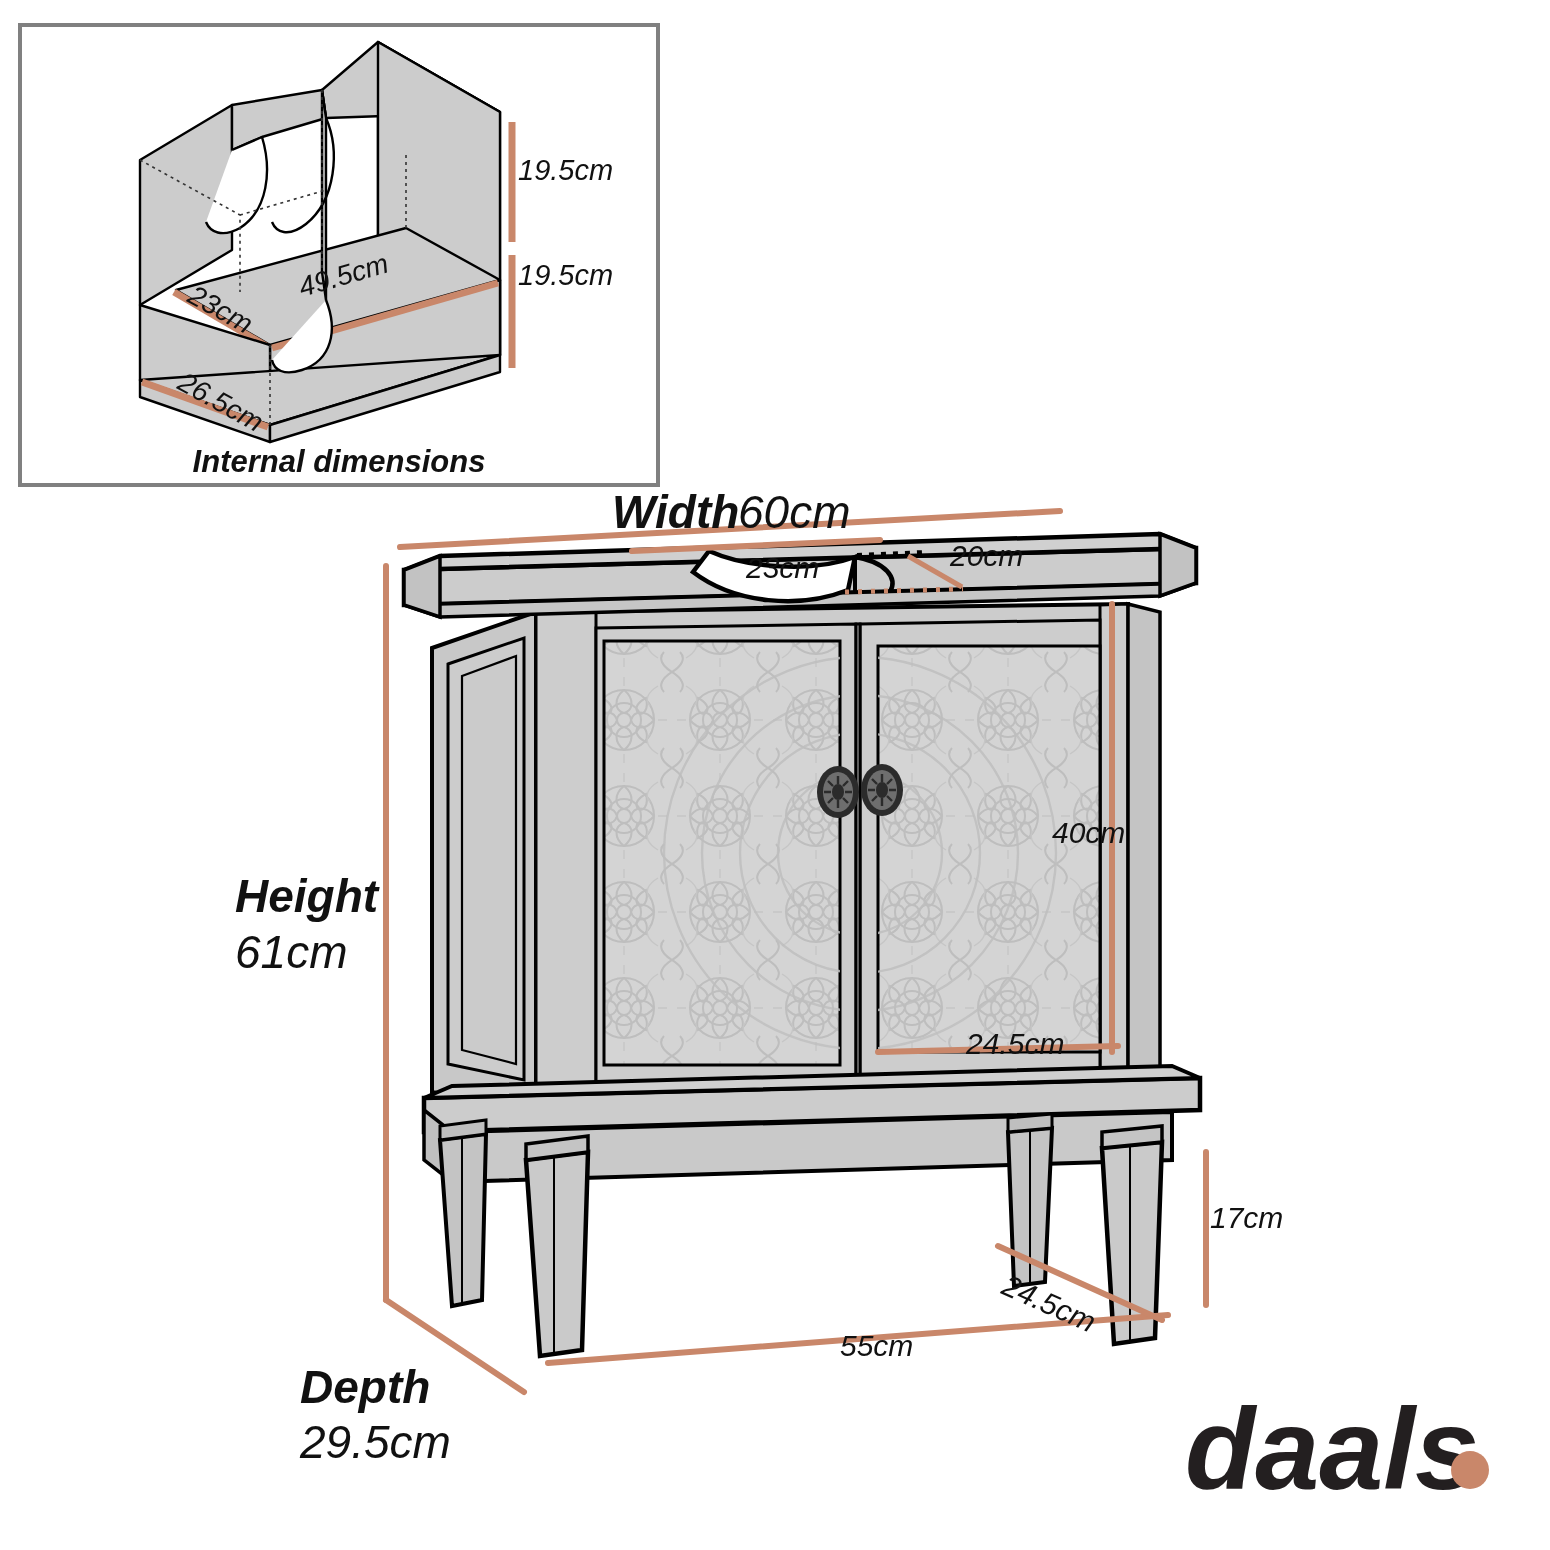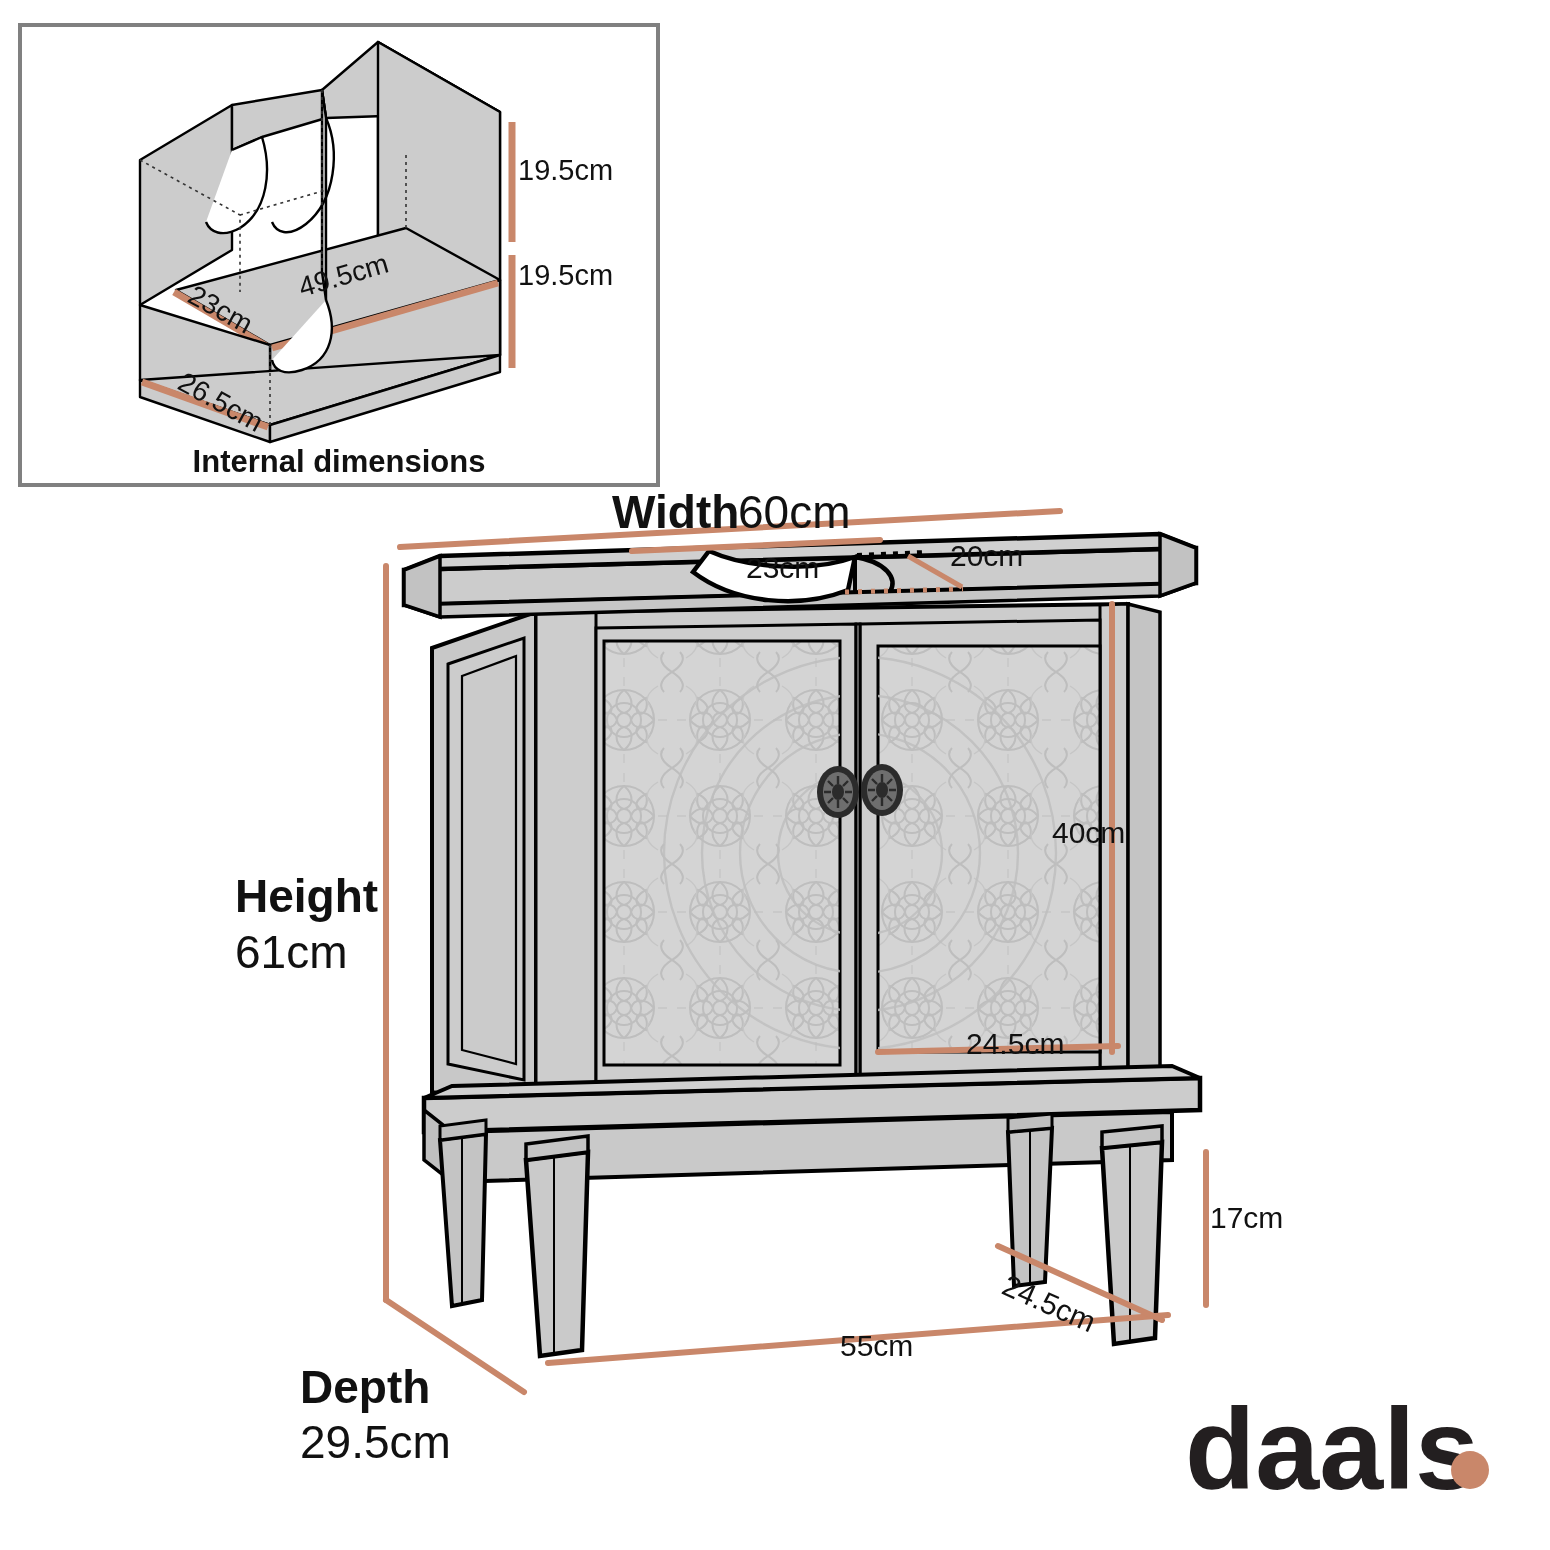--- a/index.html
+++ b/index.html
@@ -1,18 +1,18 @@
 <!DOCTYPE html>
 <html><head>
 <meta charset="utf-8">
 <style>
   html,body{margin:0;padding:0;background:#ffffff;}
   body{width:1550px;height:1550px;position:relative;overflow:hidden;
        font-family:"Liberation Sans","DejaVu Sans",sans-serif;color:#111;}
-  #stage{position:absolute;inset:0;width:1550px;height:1550px;}
+  #stage{position:absolute;inset:0;width:1550px;height:1550px;font-style:italic;}
   svg{display:block;}
   .lbl{font-family:"Liberation Sans","DejaVu Sans",sans-serif;fill:#111;}
   .lbl-bold{font-weight:bold;}
 </style>
 </head>
 <body>
 
 <div id="stage">
 <svg width="1550" height="1550" viewBox="0 0 1550 1550" xmlns="http://www.w3.org/2000/svg">
 

